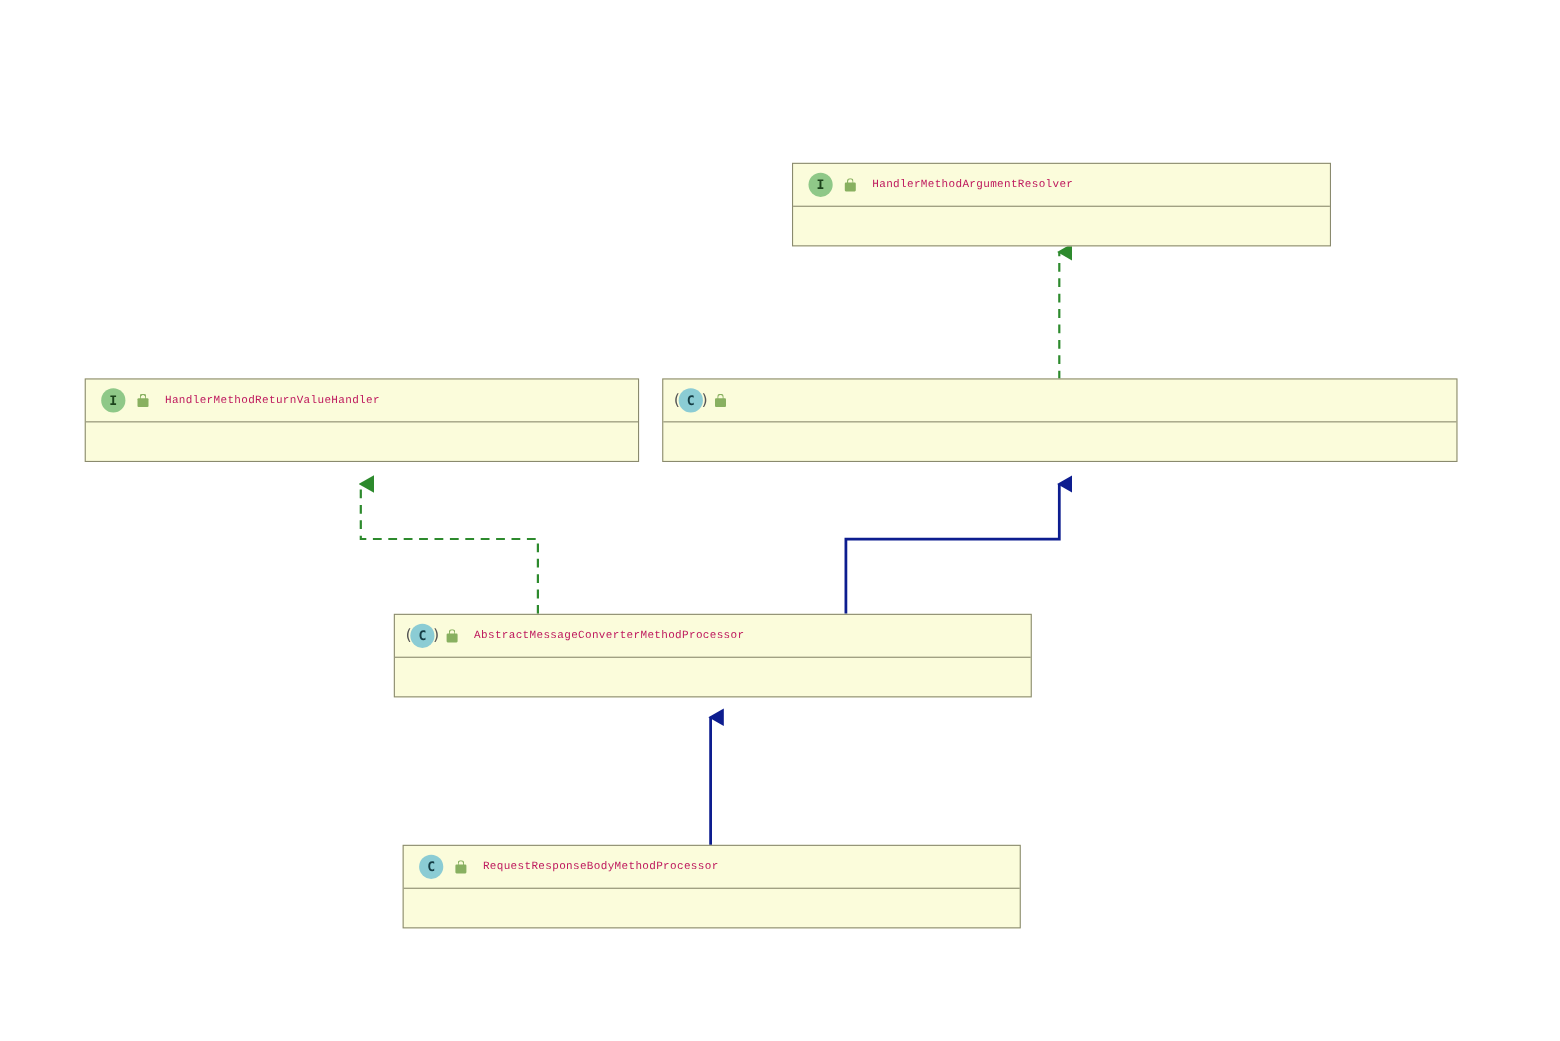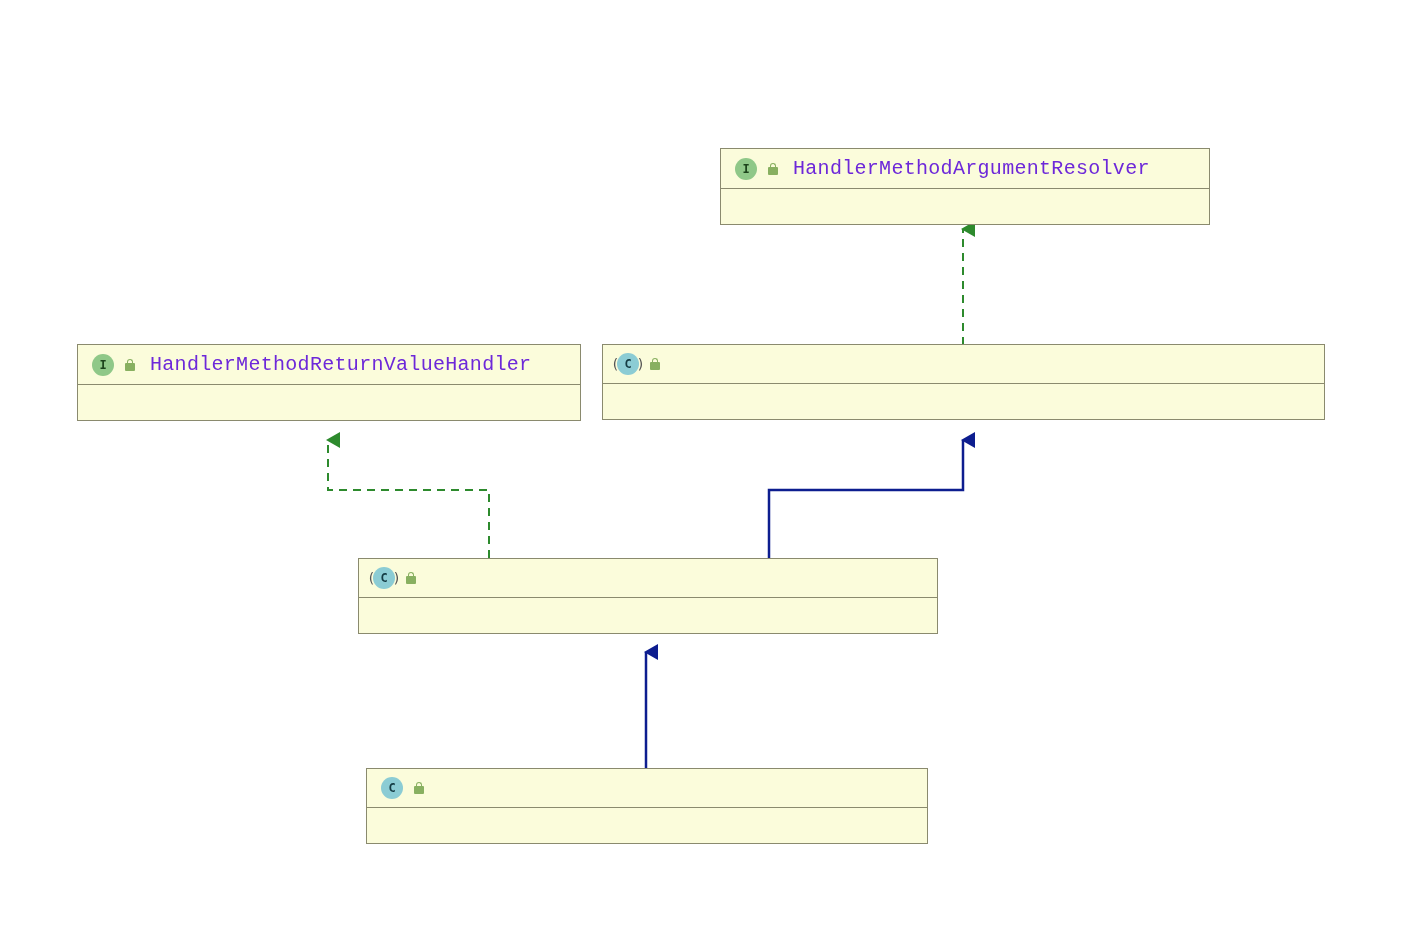--- a/index.html
+++ b/index.html
@@ -98,23 +98,23 @@
       position: absolute;
       top: 0;
       left: 3px;
       width: 4px;
       height: 5px;
       border: 1.5px solid #88b060;
       border-bottom: none;
       border-radius: 3px 3px 0 0;
     }
     .class-name {
-      font-size: 20px;
+      font-size: 10px;
       letter-spacing: 0.3px;
-      color: #6d28d9;
+      color: #be185d;
     }
     svg.connections {
       position: absolute;
       top: 0;
       left: 0;
       width: 1418px;
       height: 946px;
       pointer-events: none;
     }
   </style>
@@ -165,25 +165,27 @@
       <span class="type-icon abstract-class">C</span>
       <span class="lock-icon"></span>
     </div>
     <div class="uml-body"></div>
   </div>
 
   <div class="uml-box" style="left:358px; top:558px; width:580px;">
     <div class="uml-header">
       <span class="type-icon abstract-class">C</span>
       <span class="lock-icon"></span>
+      <span class="class-name">AbstractMessageConverterMethodProcessor</span>
     </div>
     <div class="uml-body"></div>
   </div>
 
   <div class="uml-box" style="left:366px; top:768px; width:562px;">
     <div class="uml-header">
       <span class="type-icon class">C</span>
       <span class="lock-icon"></span>
+      <span class="class-name">RequestResponseBodyMethodProcessor</span>
     </div>
     <div class="uml-body"></div>
   </div>
 
 </div>
 
 </body></html>

